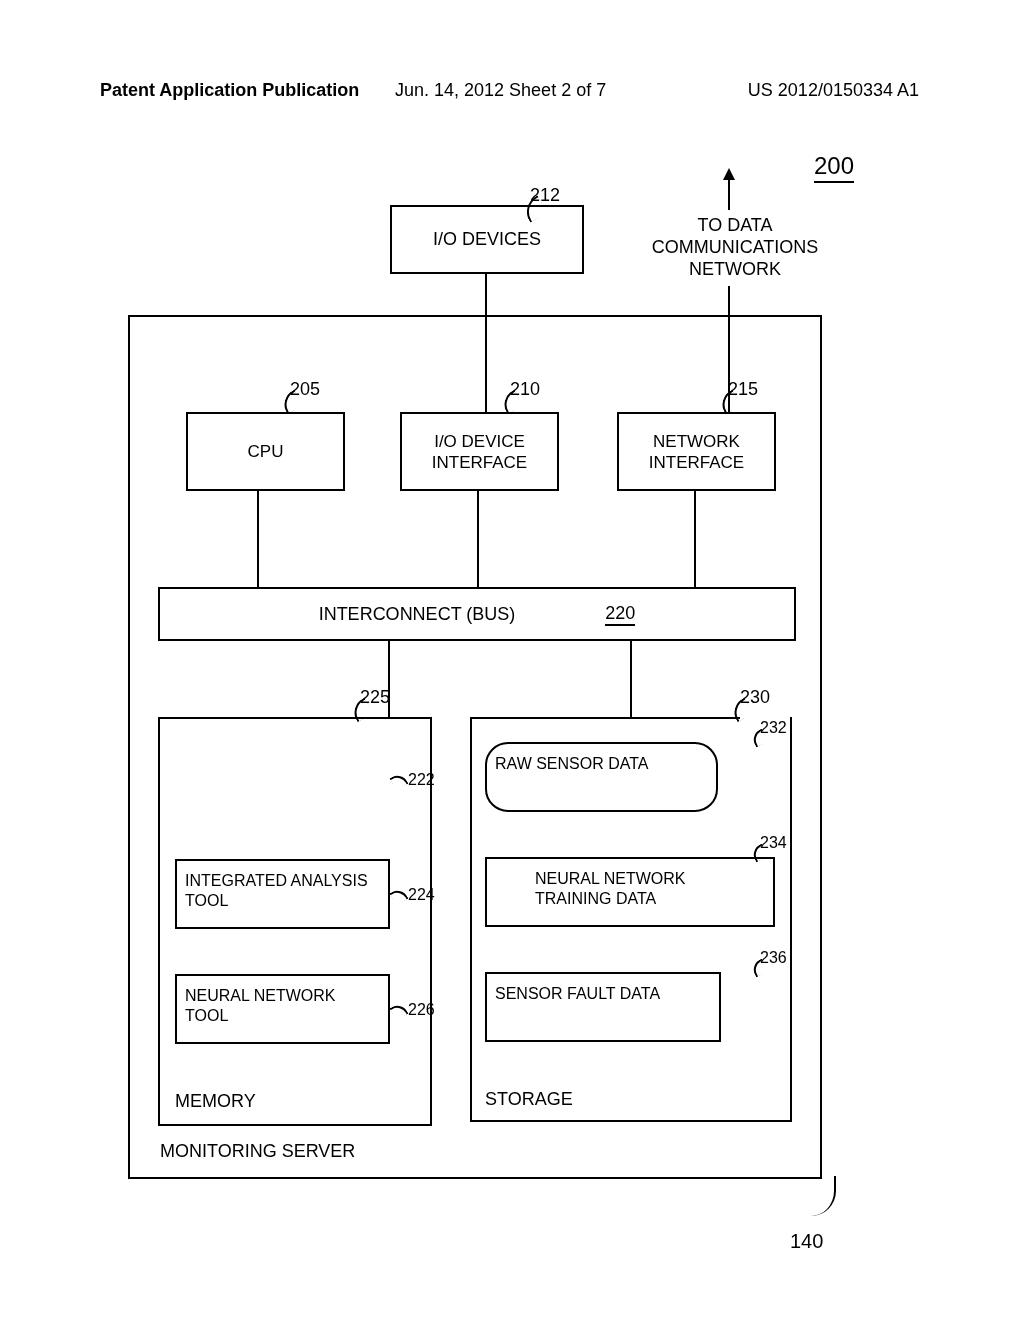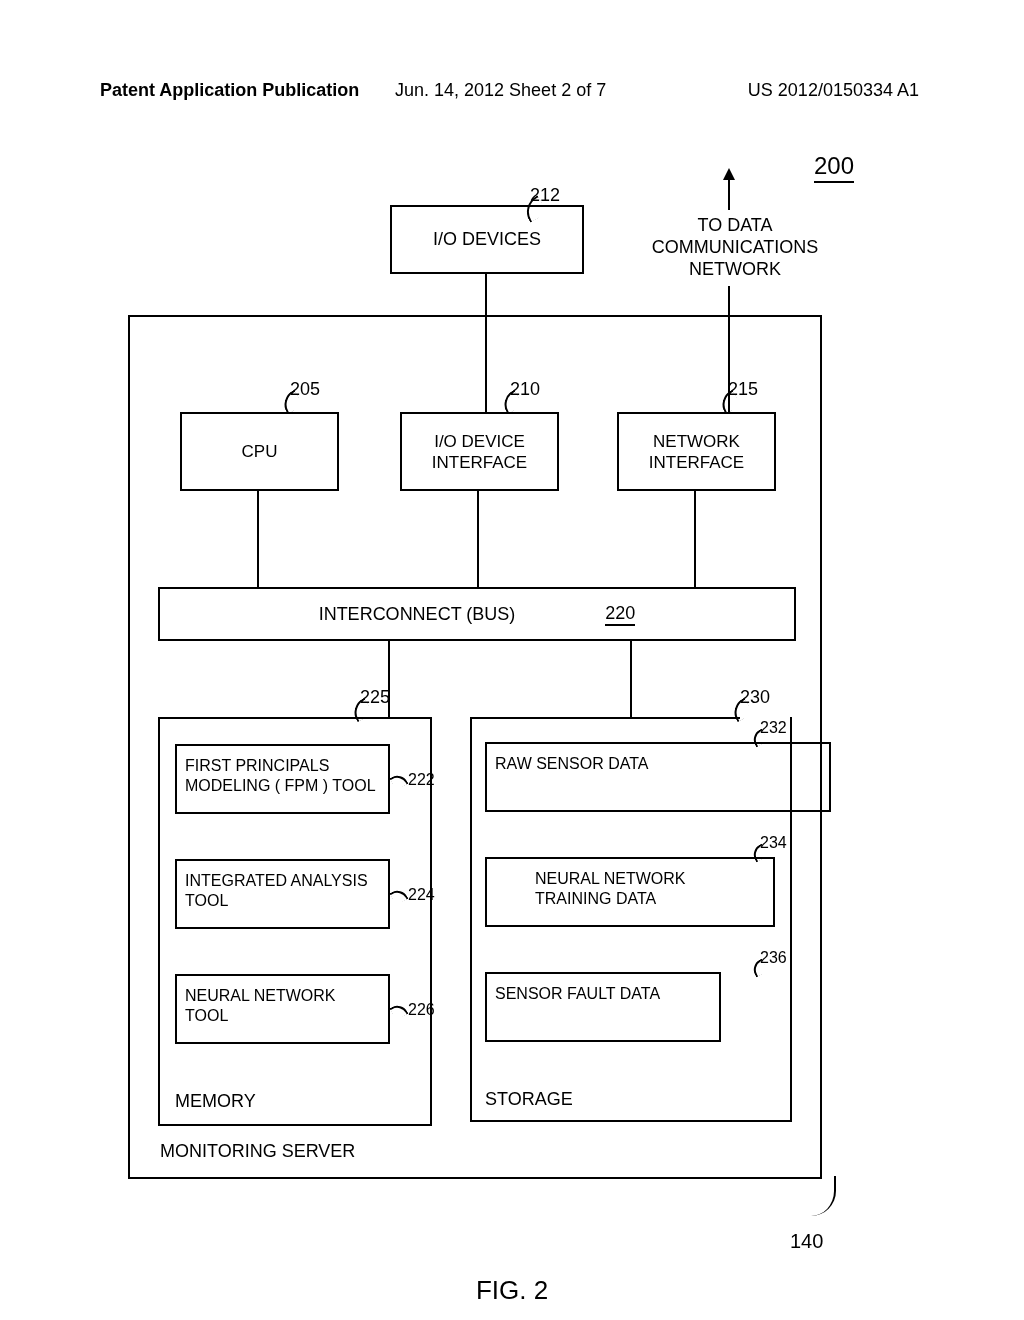--- a/index.html
+++ b/index.html
@@ -140,21 +140,21 @@
     width: 155px;
     height: 75px;
     border: 2px solid #000;
     display: flex;
     align-items: center;
     justify-content: center;
     font-size: 17px;
     text-align: center;
     line-height: 21px;
   }
-  .cpu { left: 50px; align-items: center; }
+  .cpu { left: 56px; align-items: center; }
   .iodev { left: 270px; }
   .netif { left: 487px; }
 
   .ref205 { position: absolute; top: 62px; left: 160px; font-size: 18px; }
   .ref210 { position: absolute; top: 62px; left: 380px; font-size: 18px; }
   .ref215 { position: absolute; top: 62px; left: 598px; font-size: 18px; text-align: center; }
 
   .lead205 { position:absolute; top:76px; left:152px; width:16px;height:16px;border:2px solid #000;border-width:2px 0 0 2px;border-top-left-radius:16px;transform:rotate(-30deg);}
   .lead210 { position:absolute; top:76px; left:372px; width:16px;height:16px;border:2px solid #000;border-width:2px 0 0 2px;border-top-left-radius:16px;transform:rotate(-30deg);}
   .lead215 { position:absolute; top:76px; left:590px; width:16px;height:16px;border:2px solid #000;border-width:2px 0 0 2px;border-top-left-radius:16px;transform:rotate(-30deg);}
@@ -336,51 +336,49 @@
     <div class="line-bus-mem"></div>
     <div class="line-bus-storage"></div>
 
     <div class="ref225">225</div>
     <div class="lead225"></div>
     <div class="ref230">230</div>
     <div class="lead230"></div>
 
     <div class="mem-box">
       <span class="col-title">MEMORY</span>
-      <div class="inner m1"><span>FIRST PRINCIPALS MODELING ( FPM ) TOOL</span></div>
       <span class="iref" style="top:52px; left:248px;">222</span>
       <div class="ilead" style="top:55px; left:232px; transform:rotate(60deg);"></div>
       <div class="inner m2"><span>INTEGRATED ANALYSIS TOOL</span></div>
       <span class="iref" style="top:167px; left:248px;">224</span>
       <div class="ilead" style="top:170px; left:232px; transform:rotate(60deg);"></div>
       <div class="inner m3"><span>NEURAL NETWORK TOOL</span></div>
       <span class="iref" style="top:282px; left:248px;">226</span>
       <div class="ilead" style="top:285px; left:232px; transform:rotate(60deg);"></div>
     </div>
 
     <div class="storage-box">
       <div class="storage-top"></div>
       <div class="storage-left"></div>
       <div class="storage-right"></div>
       <div class="storage-bottom"></div>
       <span class="col-title">STORAGE</span>
 
       <span class="iref" style="top:2px; left:290px;">232</span>
       <div class="ilead" style="top:14px; left:282px; transform:rotate(-30deg);"></div>
-      <div class="inner s1" style="width:346px;"><span>RAW SENSOR DATA</span></div>
+      <div class="inner s1" style="width:233px;border-radius:23px;"><span>RAW SENSOR DATA</span></div>
 
       <span class="iref" style="top:117px; left:290px;">234</span>
       <div class="ilead" style="top:129px; left:282px; transform:rotate(-30deg);"></div>
       <div class="inner s2" style="width:290px;"><span>NEURAL NETWORK TRAINING DATA</span></div>
 
       <span class="iref" style="top:232px; left:290px;">236</span>
       <div class="ilead" style="top:244px; left:282px; transform:rotate(-30deg);"></div>
       <div class="inner s3" style="width:236px;"><span>SENSOR FAULT DATA</span></div>
     </div>
 
   </div>
 
   <div class="bracket140"></div>
   <div class="ref140">140</div>
 
-  <div class="fig">FIG. 2</div>
 
 </div>
 
 </body></html>

